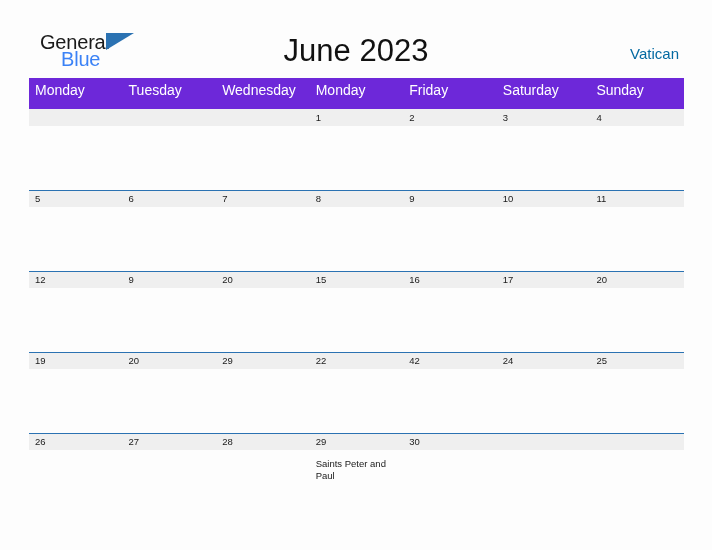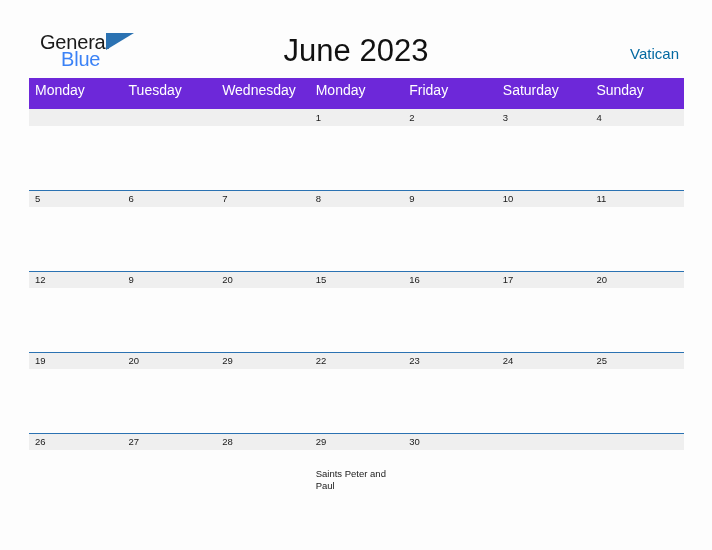--- a/index.html
+++ b/index.html
@@ -166,21 +166,21 @@
   tr.week-row.first > td > .cell .daynum {
     height: 17px;
     line-height: 17px;
   }
 
   .event {
     display: block;
     font-size: 9.5px;
     line-height: 12px;
     color: #1a1a1a;
-    padding: 18px 8px 0 6px;
+    padding: 8px 8px 0 6px;
     font-family: "Liberation Sans", sans-serif;
   }
 </style>
 </head>
 <body>
 
 <div class="page">
 
   <div class="top-bar">
 
@@ -336,21 +336,21 @@
               <span class="daynum">29</span>
             </div>
           </td>
           <td>
             <div class="cell">
               <span class="daynum">22</span>
             </div>
           </td>
           <td>
             <div class="cell">
-              <span class="daynum">23</span>
+              <span class="daynum">42</span>
             </div>
           </td>
           <td>
             <div class="cell">
               <span class="daynum">24</span>
             </div>
           </td>
           <td>
             <div class="cell">
               <span class="daynum">25</span>

